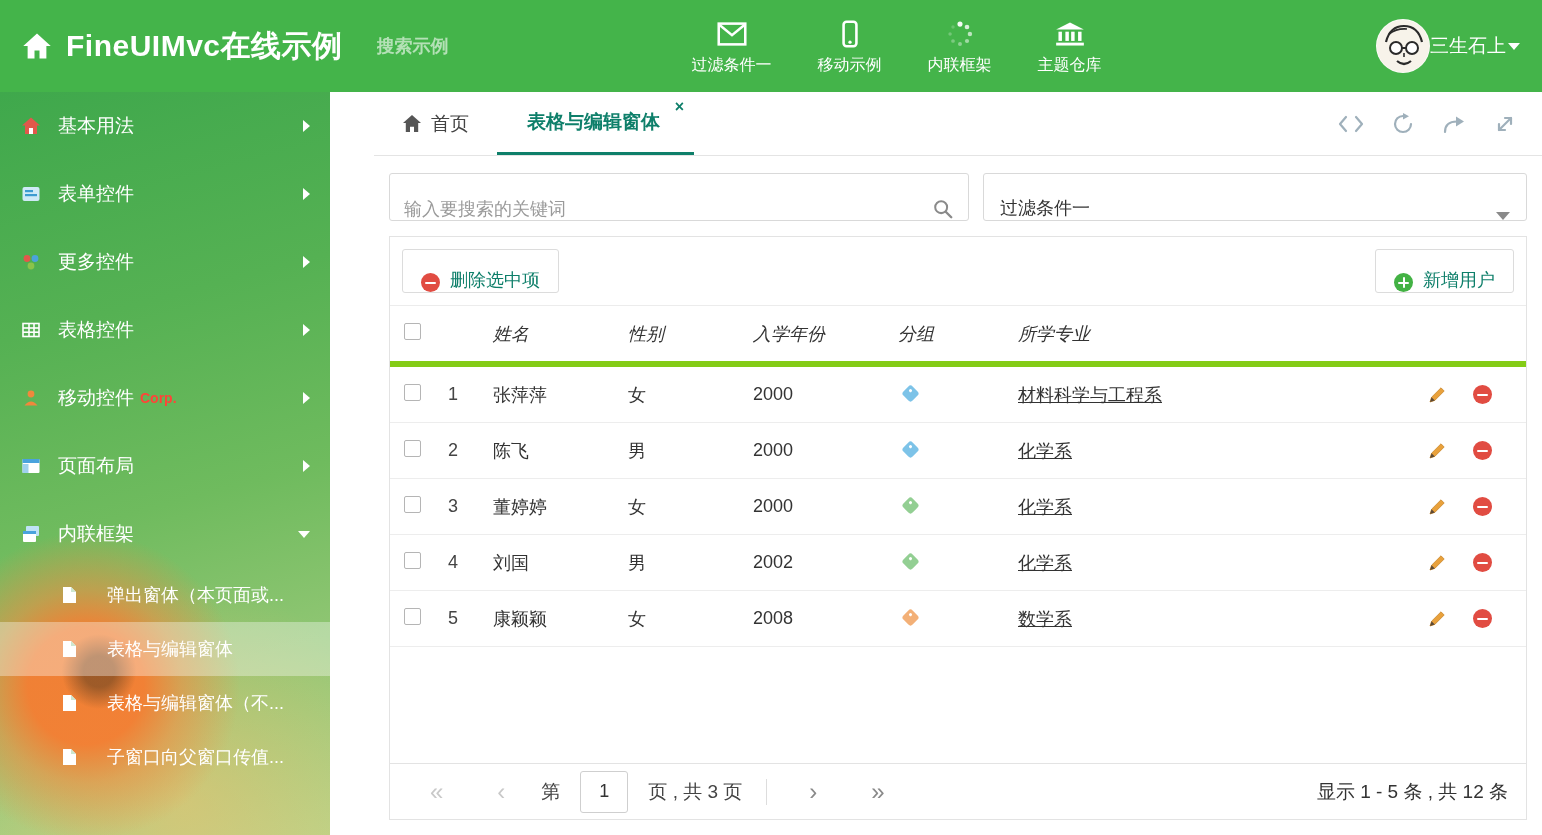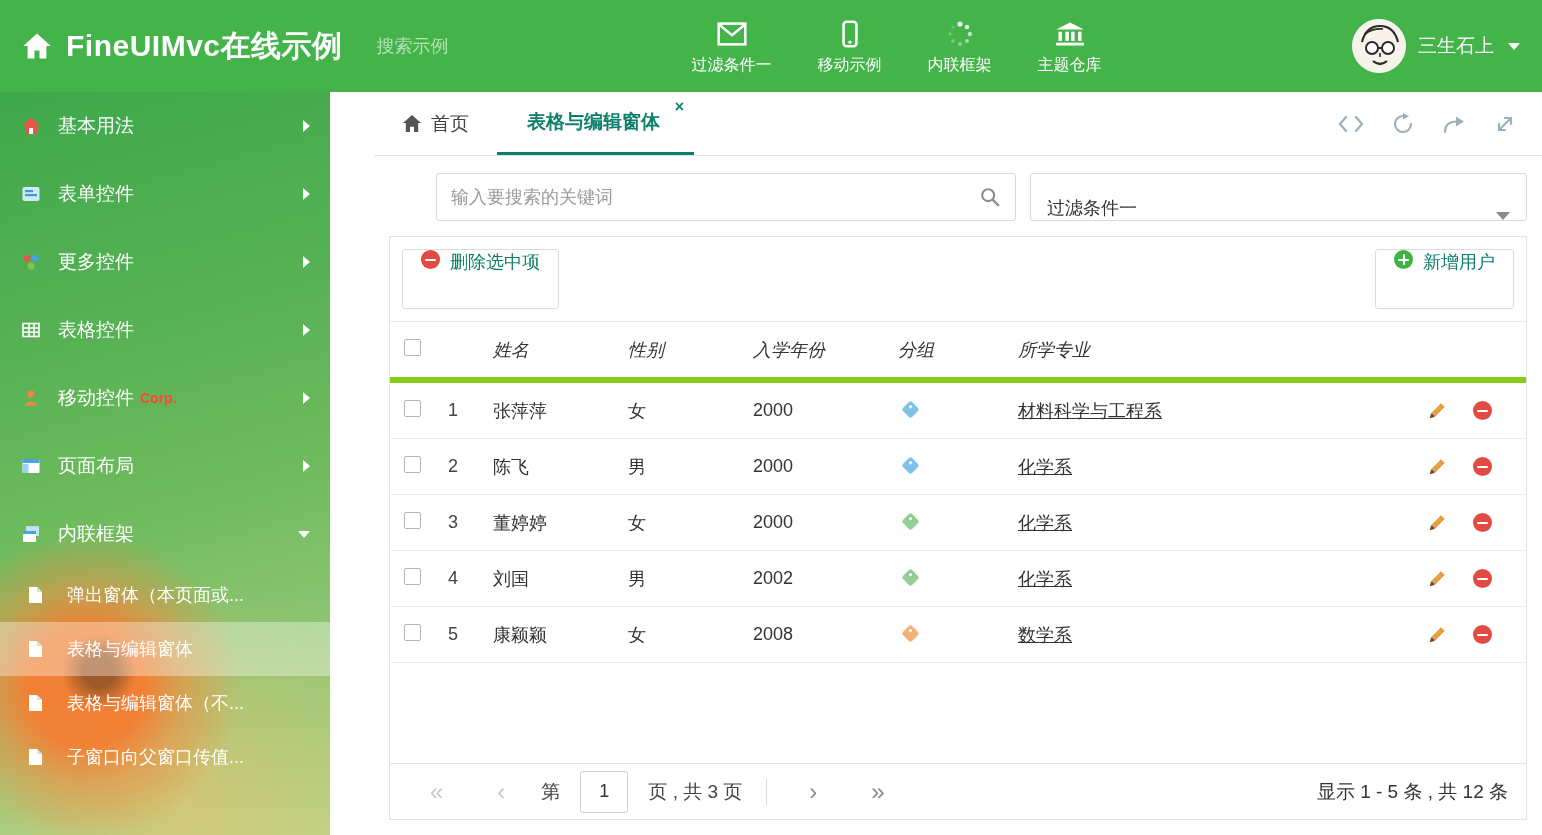--- a/index.html
+++ b/index.html
@@ -11,71 +11,71 @@
   }
   *{box-sizing:border-box;margin:0;padding:0;}
   html,body{width:1542px;height:835px;overflow:hidden;font-family:"Liberation Sans",sans-serif;background:#fff;}
   .app{width:1542px;height:835px;display:flex;flex-direction:column;}
 
   
   .topbar{height:92px;background:var(--header-green);display:flex;align-items:center;color:#fff;padding:0 22px;position:relative;flex:0 0 auto;}
   .brand-wrap{display:flex;align-items:center;gap:14px;}
   .brand{font-size:30px;font-weight:bold;letter-spacing:.5px;}
   .hsearch{display:flex;align-items:center;margin-left:34px;width:210px;}
-  .hsearch input{flex:1;background:transparent;border:none;outline:none;color:#fff;font-size:18px;font-family:inherit;}
+  .hsearch input{flex:1;background:transparent;border:none;outline:none;color:#fff;font-size:18px;font-family:inherit;font-weight:bold;}
   .hsearch input::placeholder{color:rgba(255,255,255,.6);}
   .topnav{display:flex;margin-left:105px;gap:46px;align-items:flex-end;}
   .topnav-item{display:flex;flex-direction:column;align-items:center;gap:7px;font-size:16px;cursor:pointer;position:relative;padding-top:4px;}
   .free-badge{position:absolute;left:-46px;top:-18px;width:54px;height:54px;border-radius:50%;
     background:linear-gradient(180deg,#ff7043,#e8402e);display:flex;align-items:center;justify-content:center;
     font-size:13px;font-weight:bold;color:#fff;box-shadow:0 1px 3px rgba(0,0,0,.25);z-index:5;}
-  .user-wrap{margin-left:auto;display:flex;align-items:center;gap:12px;cursor:pointer;}
+  .user-wrap{margin-left:auto;display:flex;align-items:center;cursor:pointer;}
   .avatar{width:54px;height:54px;border-radius:50%;background:#f7f3ea;overflow:hidden;flex:0 0 auto;border:1px solid rgba(255,255,255,.7);}
   .username{font-size:19px;}
   .caret-down{width:0;height:0;border-left:6px solid transparent;border-right:6px solid transparent;border-top:7px solid #fff;margin-left:2px;}
 
   
   .body-row{flex:1;display:flex;min-height:0;}
 
   
   .sidebar{width:330px;flex:0 0 330px;color:#fff;position:relative;overflow:hidden;
     background:
       radial-gradient(circle at 30% 78%, rgba(90,60,30,.55) 0 2.5%, transparent 6%),
       radial-gradient(circle at 26% 80%, rgba(245,125,50,.95) 0 9%, rgba(245,135,60,.55) 15%, transparent 24%),
       radial-gradient(circle at 55% 95%, rgba(250,190,110,.5), transparent 30%),
       linear-gradient(165deg,#3fa84c 0%,#55b153 30%,#6fbb5e 55%,#93c775 78%,#b7d489 100%);}
   .side-item{height:68px;display:flex;align-items:center;padding:0 20px 0 20px;font-size:19px;cursor:pointer;}
   .side-item .s-icon{width:22px;height:22px;margin-right:16px;flex:0 0 auto;display:flex;align-items:center;justify-content:center;}
   .side-item .arrow-r{margin-left:auto;width:0;height:0;border-top:6px solid transparent;border-bottom:6px solid transparent;border-left:7px solid #fff;}
   .side-item .arrow-d{margin-left:auto;width:0;height:0;border-left:6px solid transparent;border-right:6px solid transparent;border-top:7px solid #fff;}
   .corp-badge{color:#ff4438;font-size:14px;margin-left:6px;font-weight:bold;}
-  .sub-item{height:54px;display:flex;align-items:center;gap:24px;padding-left:28px;font-size:18px;cursor:pointer;}
+  .sub-item{height:54px;display:flex;align-items:center;gap:30px;padding-left:62px;font-size:18px;cursor:pointer;}
   .sub-item.active{background:rgba(255,255,255,.35);}
   .file-icon{flex:0 0 auto;display:flex;}
 
   
   .main{flex:1;display:flex;flex-direction:column;background:#fff;min-width:0;padding-left:44px;}
 
   .tabbar{height:64px;border-bottom:1px solid #e4e4e4;display:flex;align-items:stretch;flex:0 0 auto;}
   .tab{display:flex;align-items:center;gap:9px;padding:0 28px;font-size:19px;color:#444;cursor:pointer;}
   .tab-active{position:relative;padding:0 34px 0 30px;font-size:19px;font-weight:bold;color:var(--accent-teal);border-bottom:3px solid var(--accent-teal);display:flex;align-items:center;cursor:pointer;}
   .tab-close{position:absolute;top:7px;right:10px;font-size:16px;font-weight:bold;color:var(--accent-teal);line-height:1;cursor:pointer;}
   .tab-tools{margin-left:auto;display:flex;align-items:center;gap:28px;padding-right:26px;}
   .tool-btn{cursor:pointer;display:flex;align-items:center;}
 
   .filter-row{display:flex;gap:14px;padding:17px 15px 15px 15px;flex:0 0 auto;}
-  .search-box{flex:0 0 580px;height:48px;border:1px solid #d9d9d9;border-radius:3px;display:flex;align-items:center;padding:0 14px;margin-left:47px;}
+  .search-box{flex:0 0 580px;height:48px;border:1px solid #d9d9d9;border-radius:3px;display:flex;align-items:flex-end;padding:0 14px;}
   .search-box input{flex:1;border:none;outline:none;font-size:18px;color:#444;font-family:inherit;}
   .search-box input::placeholder{color:#9a9a9a;}
   .dropdown{flex:1;height:48px;border:1px solid #d9d9d9;border-radius:3px;display:flex;align-items:flex-end;padding:0 16px;font-size:18px;color:#333;cursor:pointer;}
   .dropdown .dd-caret{margin-left:auto;width:0;height:0;border-left:7px solid transparent;border-right:7px solid transparent;border-top:8px solid #8a8a8a;}
 
   .panel{flex:1;margin:0 15px 15px 15px;border:1px solid #e3e3e3;display:flex;flex-direction:column;min-height:0;}
   .toolbar{padding:12px;display:flex;border-bottom:1px solid #ececec;flex:0 0 auto;}
-  .btn{height:60px;background:#fff;border:1px solid #dcdcdc;border-radius:3px;display:inline-flex;align-items:flex-start;gap:10px;padding:0 18px;font-size:18px;color:var(--accent-teal);cursor:pointer;font-family:inherit;}
+  .btn{height:44px;background:#fff;border:1px solid #dcdcdc;border-radius:3px;display:inline-flex;align-items:flex-end;gap:10px;padding:0 18px;font-size:18px;color:var(--accent-teal);cursor:pointer;font-family:inherit;}
   .btn-add{margin-left:auto;}
   .icon-minus{width:19px;height:19px;border-radius:50%;background:var(--danger-red);position:relative;display:inline-block;flex:0 0 auto;}
   .icon-minus::after{content:"";position:absolute;left:4px;top:8.5px;width:11px;height:2.5px;background:#fff;border-radius:1px;}
   .icon-plus{width:19px;height:19px;border-radius:50%;background:var(--add-green);position:relative;display:inline-block;flex:0 0 auto;}
   .icon-plus::before{content:"";position:absolute;left:4px;top:8.5px;width:11px;height:2.5px;background:#fff;border-radius:1px;}
   .icon-plus::after{content:"";position:absolute;left:8.5px;top:4px;width:2.5px;height:11px;background:#fff;border-radius:1px;}
 
   table.grid{width:100%;border-collapse:collapse;font-size:18px;color:#333;table-layout:fixed;}
   .grid th{font-weight:normal;text-align:left;height:58px;border-bottom:6px solid #84cc16;color:#333;padding:0 8px;font-style:italic;}
   .grid td{height:55px;border-bottom:1px solid #ededed;padding:0 8px;}

